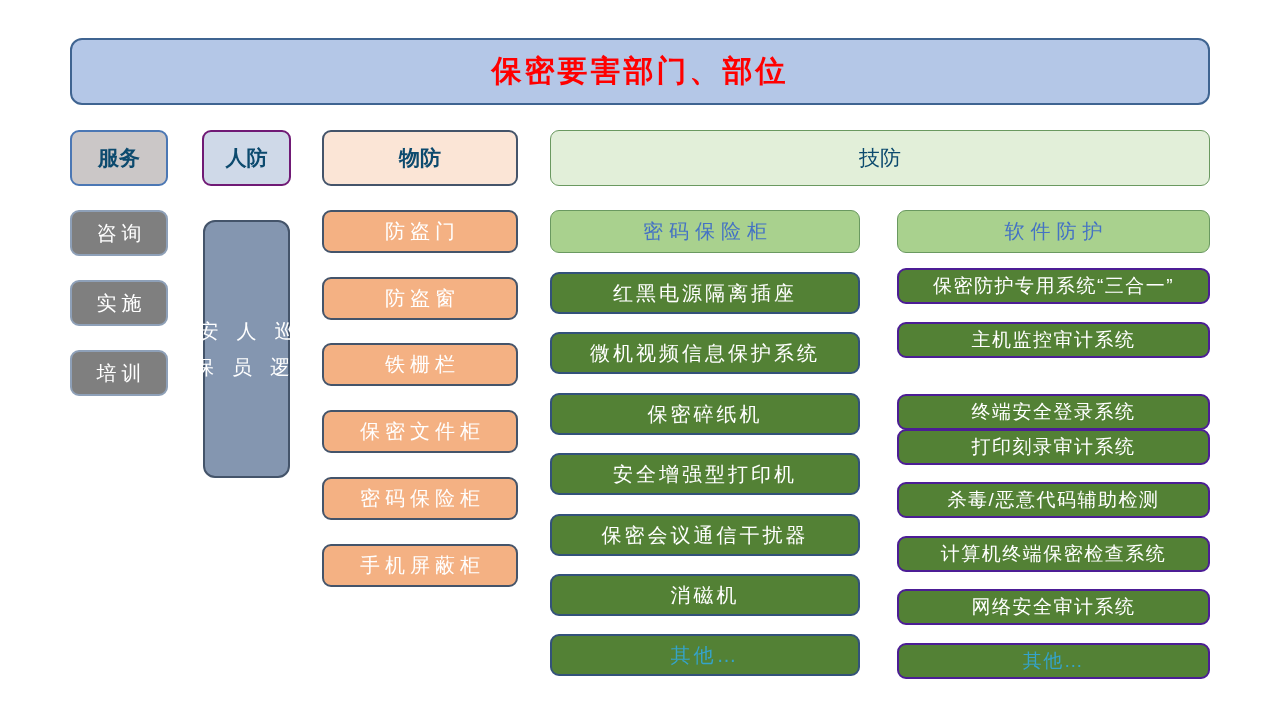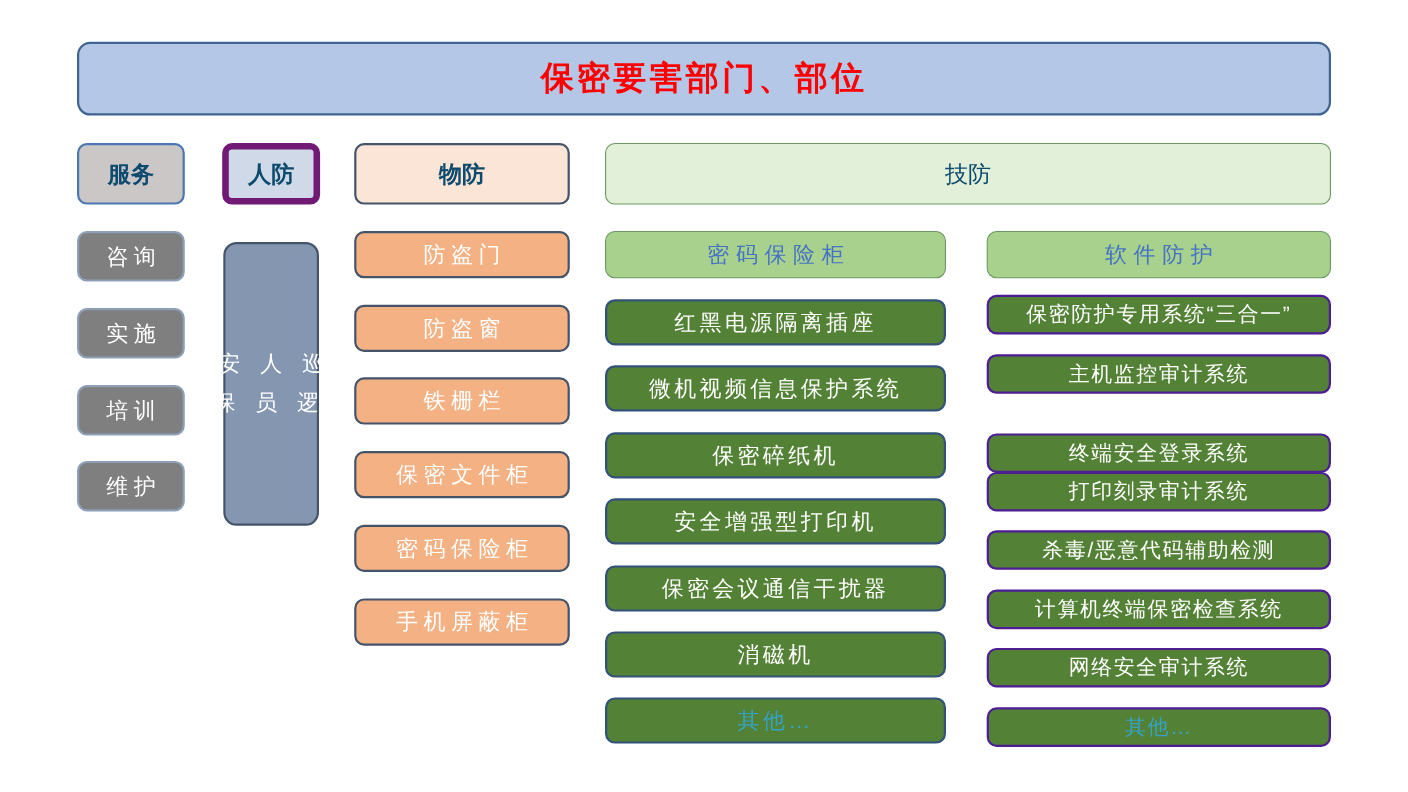--- a/index.html
+++ b/index.html
@@ -11,21 +11,21 @@
          text-align:center; border-radius:9px; }
 
   
   .title-box { left:70px; top:38px; width:1140px; height:67px;
                background:#b4c7e7; border:2px solid #3f6491; border-radius:12px; }
   .title-box span { color:#ff0000; font-size:30px; font-weight:700; letter-spacing:3px; }
 
   
   .hdr { top:130px; height:56px; font-size:21px; font-weight:700; color:#0c4a6e; }
   .hdr-service   { left:70px;  width:98px;  background:#cbc7c7; border:2px solid #4b77b4; }
-  .hdr-personnel { left:202px; width:89px;  background:#cfd9e8; border:6px solid #701a75; }
+  .hdr-personnel { left:202px; width:89px;  background:#cfd9e8; border:2px solid #701a75; }
   .hdr-physical  { left:322px; width:196px; background:#fbe5d6; border:2px solid #44546a; }
   .hdr-technical { left:550px; width:660px; background:#e2efd9; border:1.5px solid #6a9960;
                    font-weight:400; }
 
   
   .svc { left:70px; width:98px; height:46px; background:#7f7f7f;
          border:2px solid #8ea0b8; color:#ffffff; font-size:20px; letter-spacing:5px;
          text-indent:5px; }
 
   
@@ -65,21 +65,20 @@
   </div>
 
   <div class="box hdr hdr-service">服务</div>
   <div class="box hdr hdr-personnel">人防</div>
   <div class="box hdr hdr-physical">物防</div>
   <div class="box hdr hdr-technical">技防</div>
 
   <div class="box svc" style="top:210px">咨询</div>
   <div class="box svc" style="top:280px">实施</div>
   <div class="box svc" style="top:350px">培训</div>
-  <div class="box svc" style="top:419px">维护</div>
 
   <div class="box personnel-box">
     <span>安保</span>
     <span>人员</span>
     <span>巡逻</span>
   </div>
 
   <div class="box phy" style="top:210px">防盗门</div>
   <div class="box phy" style="top:277px">防盗窗</div>
   <div class="box phy" style="top:343px">铁栅栏</div>

